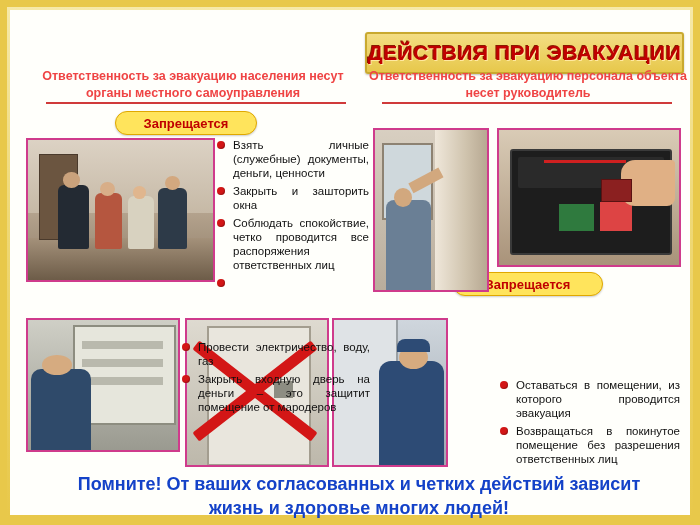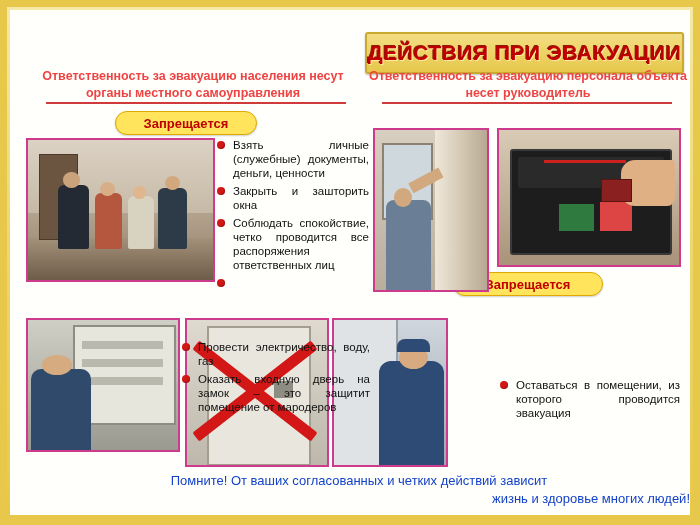--- a/index.html
+++ b/index.html
@@ -150,23 +150,23 @@
       font-size:11.5px;line-height:1.22;color:#111;text-align:justify;}
   .li .dot{position:absolute;left:0;top:3px;width:8px;height:8px;border-radius:50%;
            background:#d31616;box-shadow:inset -1px -1px 1px rgba(0,0,0,.25);}
   .list-need{left:207px;top:128px;width:152px;}
   .list-need2{left:172px;top:330px;width:188px;}
   .list-forbid{left:490px;top:330px;width:180px;margin-top:38px;}
 
   
   .note{
     position:absolute;left:18px;top:462px;width:662px;
-    text-align:center;color:#1442c8;font-weight:normal;font-size:13px;line-height:1.35;
-  }
-  .note .l2{display:block;text-align:right;}
+    text-align:center;color:#1442c8;font-weight:bold;font-size:18px;line-height:1.35;
+  }
+  .note .l2{display:block;}
 </style>
 </head>
 <body>
 
 <div class="poster">
   <div class="frame-outer"></div>
   <div class="frame-inner"></div>
   <div class="content">
 
     <div class="title-wrap">
@@ -255,25 +255,26 @@
 
     <div class="list list-need">
       <div class="li"><span class="dot"></span><span>Взять личные (служебные) документы, деньги, ценности</span></div>
       <div class="li"><span class="dot"></span><span>Закрыть и зашторить окна</span></div>
       <div class="li"><span class="dot"></span><span>Соблюдать спокойствие, четко проводится все распоряжения ответственных лиц</span></div>
       <div class="li"><span class="dot"></span></div>
     </div>
 
     <div class="list list-need2">
       <div class="li"><span class="dot"></span><span>Провести электричество, воду, газ</span></div>
-      <div class="li"><span class="dot"></span><span>Оказать входную дверь на замок – это защитит помещение от мародеров</span></div>
+      <div class="li"><span class="dot"></span><span>Закрыть входную дверь на деньги – это защитит помещение от мародеров</span></div>
     </div>
 
     <div class="list list-forbid">
       <div class="li"><span class="dot"></span><span>Оставаться в помещении, из которого проводится эвакуация</span></div>
+      <div class="li"><span class="dot"></span><span>Возвращаться в покинутое помещение без разрешения ответственных лиц</span></div>
     </div>
 
     <div class="note">
       <span>Помните! От ваших согласованных и четких действий зависит</span>
       <span class="l2">жизнь и здоровье многих людей!</span>
     </div>
 
   </div>
 </div>
 

